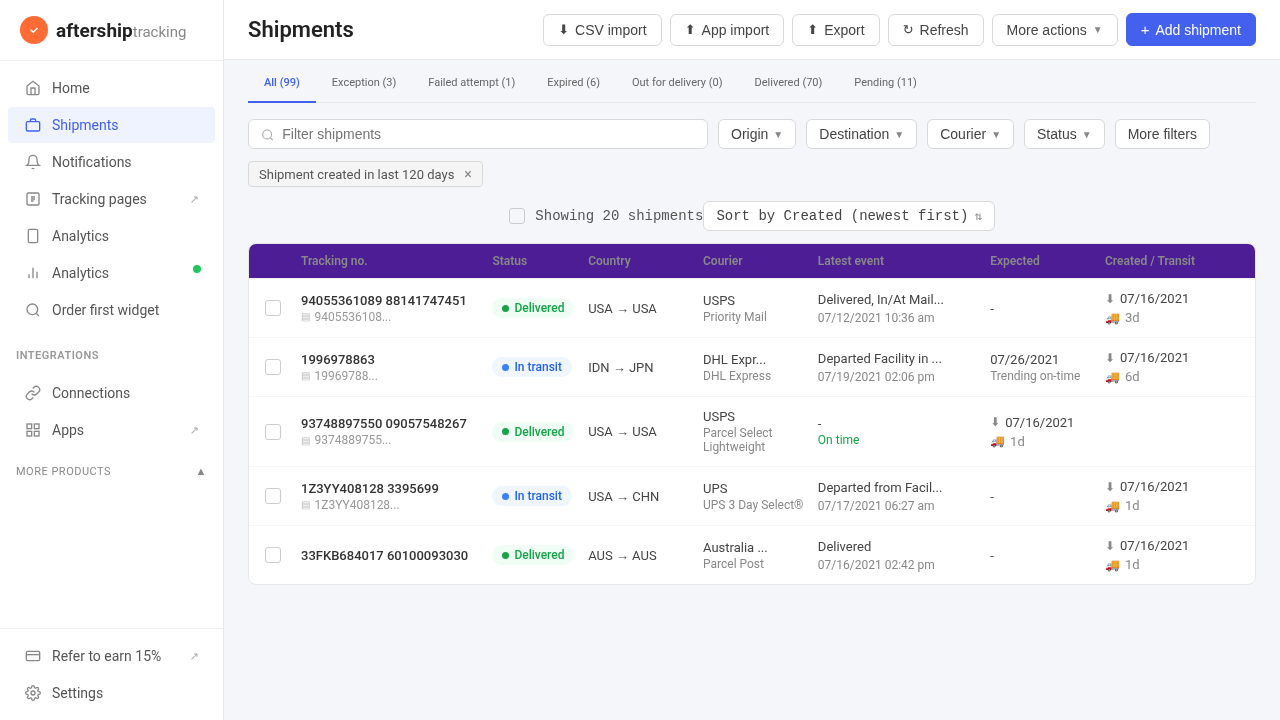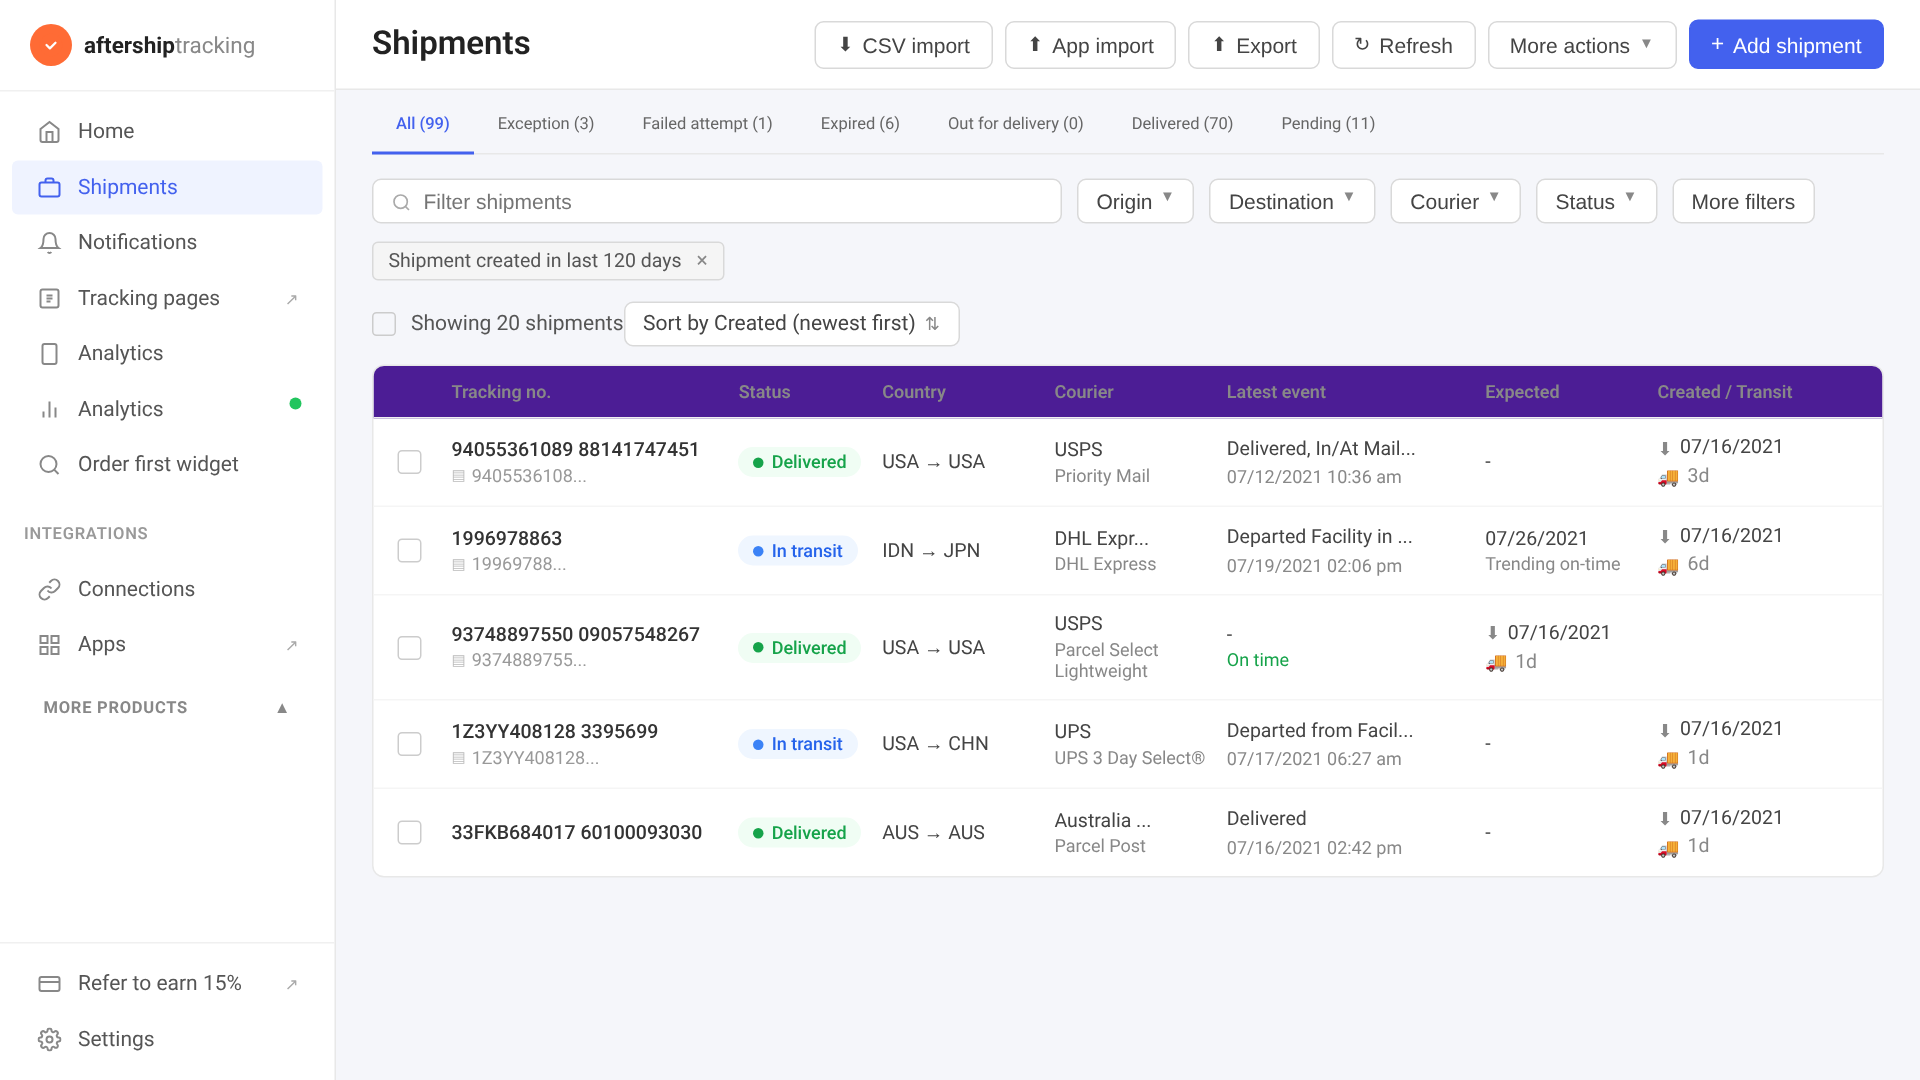--- a/index.html
+++ b/index.html
@@ -36,28 +36,28 @@
 
     
     .tabs { display: flex; gap: 0; border-bottom: 1px solid #e8e8e8; margin-bottom: 16px; padding-top: 4px; }
     .tab { padding: 12px 16px; cursor: pointer; color: #666; font-size: 11px; border-bottom: 2px solid transparent; margin-bottom: -1px; white-space: nowrap; }
     .tab.active { color: #4361ee; border-bottom-color: #4361ee; font-weight: 500; }
 
     
     .filters-row { display: flex; align-items: center; gap: 10px; margin-bottom: 12px; }
     .search-box { display: flex; align-items: flex-end; gap: 8px; border: 1px solid #d9d9d9; border-radius: 6px; padding: 6px 12px; background: #fff; flex: 1; max-width: 460px; }
     .search-box input { border: none; outline: none; font-size: 14px; color: #666; width: 100%; background: transparent; }
-    .filter-btn { display: flex; align-items: flex-start; gap: 5px; padding: 6px 12px; border: 1px solid #d9d9d9; border-radius: 6px; background: #fff; cursor: pointer; color: #444; font-size: 14px; }
+    .filter-btn { display: flex; align-items: center; gap: 5px; padding: 6px 12px; border: 1px solid #d9d9d9; border-radius: 6px; background: #fff; cursor: pointer; color: #444; font-size: 14px; }
     .chevron { font-size: 10px; color: #888; }
 
     .active-filter { display: flex; align-items: center; gap: 6px; background: #f5f5f5; border: 1px solid #d9d9d9; border-radius: 4px; padding: 4px 10px; font-size: 13px; color: #555; margin-bottom: 14px; width: fit-content; }
     .active-filter-close { cursor: pointer; color: #888; font-size: 14px; margin-left: 4px; }
 
     
-    .table-controls { display: flex; align-items: center; justify-content: flex-start; margin-bottom: 12px; }
+    .table-controls { display: flex; align-items: center; justify-content: center; margin-bottom: 12px; font-family: Liberation Mono, monospace; }
     .showing-text { font-size: 14px; color: #555; }
     .sort-select { display: flex; align-items: center; gap: 6px; padding: 6px 12px; border: 1px solid #d9d9d9; border-radius: 6px; background: #fff; cursor: pointer; font-size: 14px; color: #444; }
 
     
     .table-wrap { background: #fff; border: 1px solid #e8e8e8; border-radius: 8px; overflow: hidden; }
     .table-header { display: grid; grid-template-columns: 36px 2fr 1fr 1.2fr 1.2fr 1.8fr 1.2fr 1.4fr; align-items: center; padding: 10px 16px; border-bottom: 1px solid #f0f0f0; background: #4c1d95; }
     .th { font-size: 12px; font-weight: 600; color: #888; text-transform: none; letter-spacing: 0; }
     .table-row { display: grid; grid-template-columns: 36px 2fr 1fr 1.2fr 1.2fr 1.8fr 1.2fr 1.4fr; align-items: center; padding: 12px 16px; border-bottom: 1px solid #f5f5f5; }
     .table-row:last-child { border-bottom: none; }
 
@@ -87,35 +87,35 @@
     .expected-status { font-size: 12px; color: #888; }
     .expected-status.on-time { color: #16a34a; }
     .expected-status.trending { color: #888; }
 
     .created-info { display: flex; flex-direction: column; gap: 4px; }
     .created-row { display: flex; align-items: center; gap: 5px; font-size: 13px; color: #444; }
     .created-icon { font-size: 12px; color: #888; }
     .transit-row { display: flex; align-items: center; gap: 5px; font-size: 13px; color: #888; }
     .transit-icon { font-size: 12px; }
 
-    .more-products-toggle { display: flex; justify-content: space-between; padding: 8px 29px; cursor: pointer; color: #888; font-size: 11px; font-weight: 700; letter-spacing: 0.5px; text-transform: uppercase; }
+    .more-products-toggle { display: flex; justify-content: space-between; padding: 8px 16px; cursor: pointer; color: #888; font-size: 11px; font-weight: 400; letter-spacing: 0.5px; text-transform: uppercase; }
   </style>
 </head>
 <body>
 
 <div class="sidebar">
   <div class="sidebar-logo">
     <div class="logo-icon">
       <svg width="18" height="18" viewBox="0 0 24 24" fill="none">
         <circle cx="12" cy="12" r="10" fill="#ff6b35"></circle>
         <path d="M8 12l3 3 5-5" stroke="white" stroke-width="2" stroke-linecap="round" stroke-linejoin="round"></path>
       </svg>
     </div>
     <div style="display:flex;align-items:baseline;gap:0;">
-      <span style="font-weight:700;font-size:15px;color:#222;">aftership</span>
+      <span style="font-weight:700;font-size:19px;color:#222;">aftership</span>
       <span style="font-weight:400;font-size:15px;color:#888;"> tracking</span>
     </div>
   </div>
 
   <div class="nav-section">
     <div class="nav-item">
       <div class="nav-icon">
         <svg width="16" height="16" viewBox="0 0 24 24" fill="none" stroke="currentColor" stroke-width="2">
             <path d="M3 9l9-7 9 7v11a2 2 0 01-2 2H5a2 2 0 01-2-2z"></path>
             <polyline points="9 22 9 12 15 12 15 22"></polyline>

